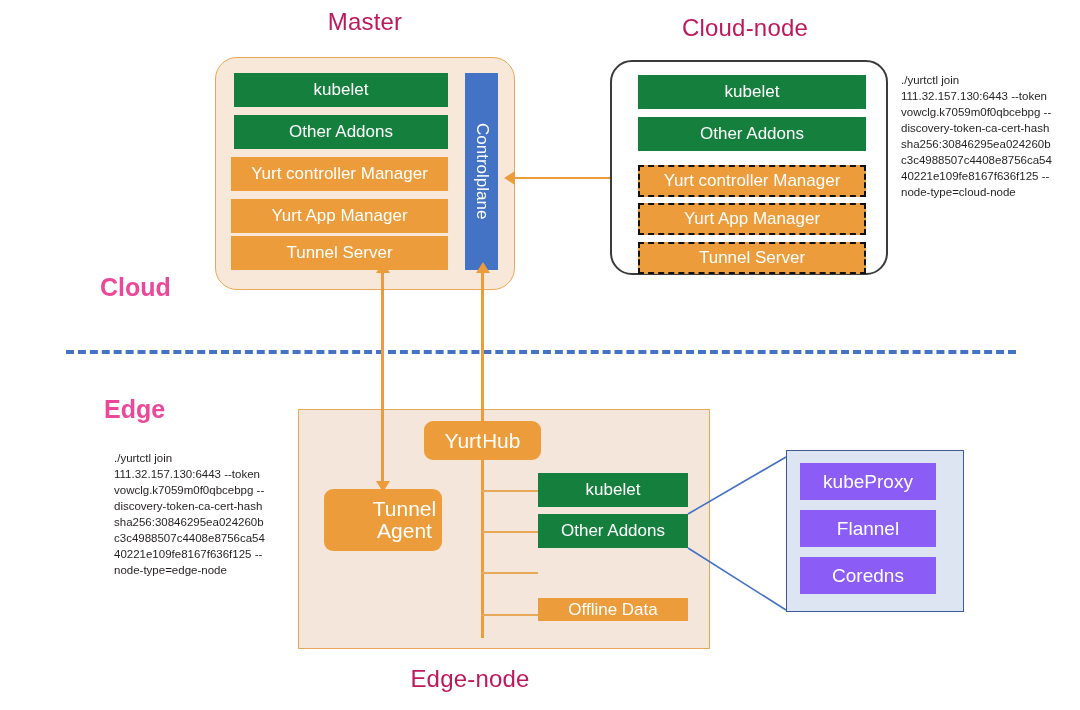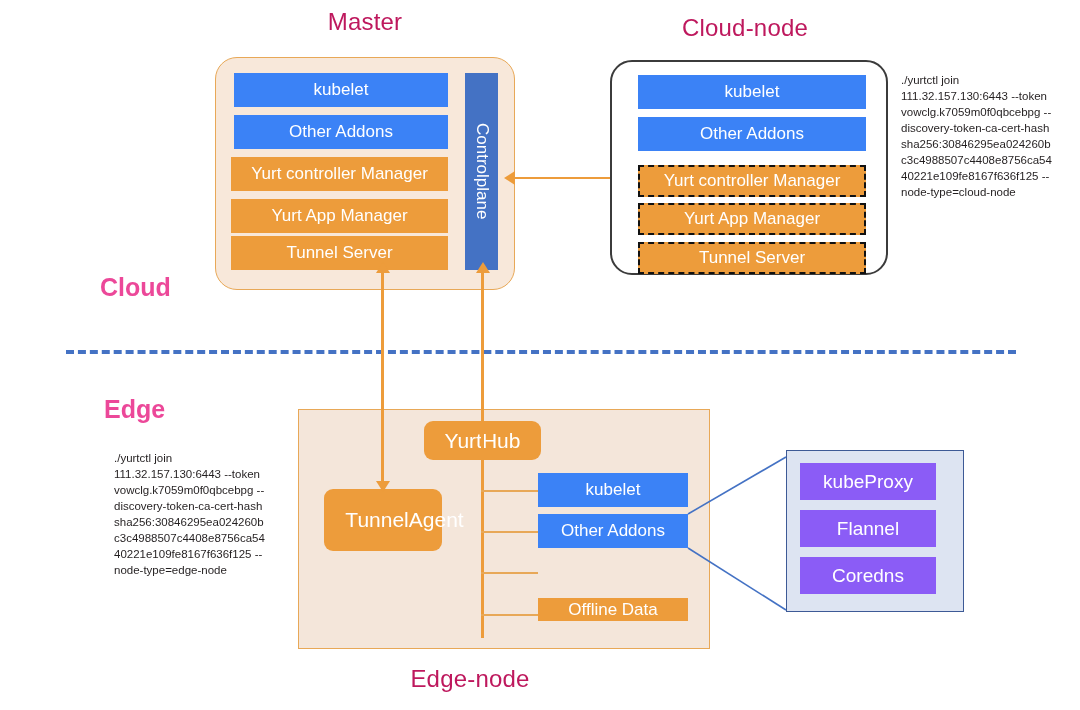--- a/index.html
+++ b/index.html
@@ -54,21 +54,21 @@
 
   
   .chip{
     box-sizing:border-box;
     display:flex;align-items:center;justify-content:center;
     color:#ffffff;
     font-size:17px;
     text-align:center;
     white-space:nowrap;
   }
-  .chip.blue{background:#3b82f6;}
+  .chip.blue{background:#15803d;}
   .chip.orange{background:#ED9C3B;}
   .chip.dashed{border:2px dashed #111111;}
   .chip.darkblue{background:#8b5cf6;font-size:19px;}
   .chip.round{border-radius:9px;}
 
   .vert-chip{
     background:#4472C4;color:#fff;box-sizing:border-box;
     display:flex;align-items:center;justify-content:center;
   }
   .vert-chip span{
@@ -153,21 +153,21 @@
   <div class="abs chip orange dashed" style="left:638px;top:203px;width:228px;height:32px;">Yurt App Manager</div>
   <div class="abs chip orange dashed" style="left:638px;top:242px;width:228px;height:32px;">Tunnel Server</div>
 
   <div class="abs hline" style="left:515px;top:177px;width:95px;"></div>
   <div class="abs arrow-left" style="left:504px;top:171px;"></div>
 
   <div class="abs edgenode-box" style="left:298px;top:409px;width:412px;height:240px;"></div>
 
   <div class="abs chip orange round" style="left:424px;top:421px;width:117px;height:39px;font-size:21px;">YurtHub</div>
 
-  <div class="abs chip orange round chip-multiline" style="left:324px;top:489px;width:118px;height:62px;font-size:21px;flex-direction:row;padding-left:43px;">
+  <div class="abs chip orange round chip-multiline" style="left:324px;top:489px;width:118px;height:62px;font-size:21px;flex-direction:column;padding-left:43px;">
     <div>Tunnel</div>
     <div>Agent</div>
   </div>
 
   <div class="abs vline" style="left:481px;top:455px;height:183px;"></div>
 
   <div class="abs thin-hline" style="left:481px;top:490px;width:57px;"></div>
   <div class="abs thin-hline" style="left:481px;top:531px;width:57px;"></div>
   <div class="abs thin-hline" style="left:481px;top:572px;width:57px;"></div>
   <div class="abs thin-hline" style="left:481px;top:614px;width:57px;"></div>

